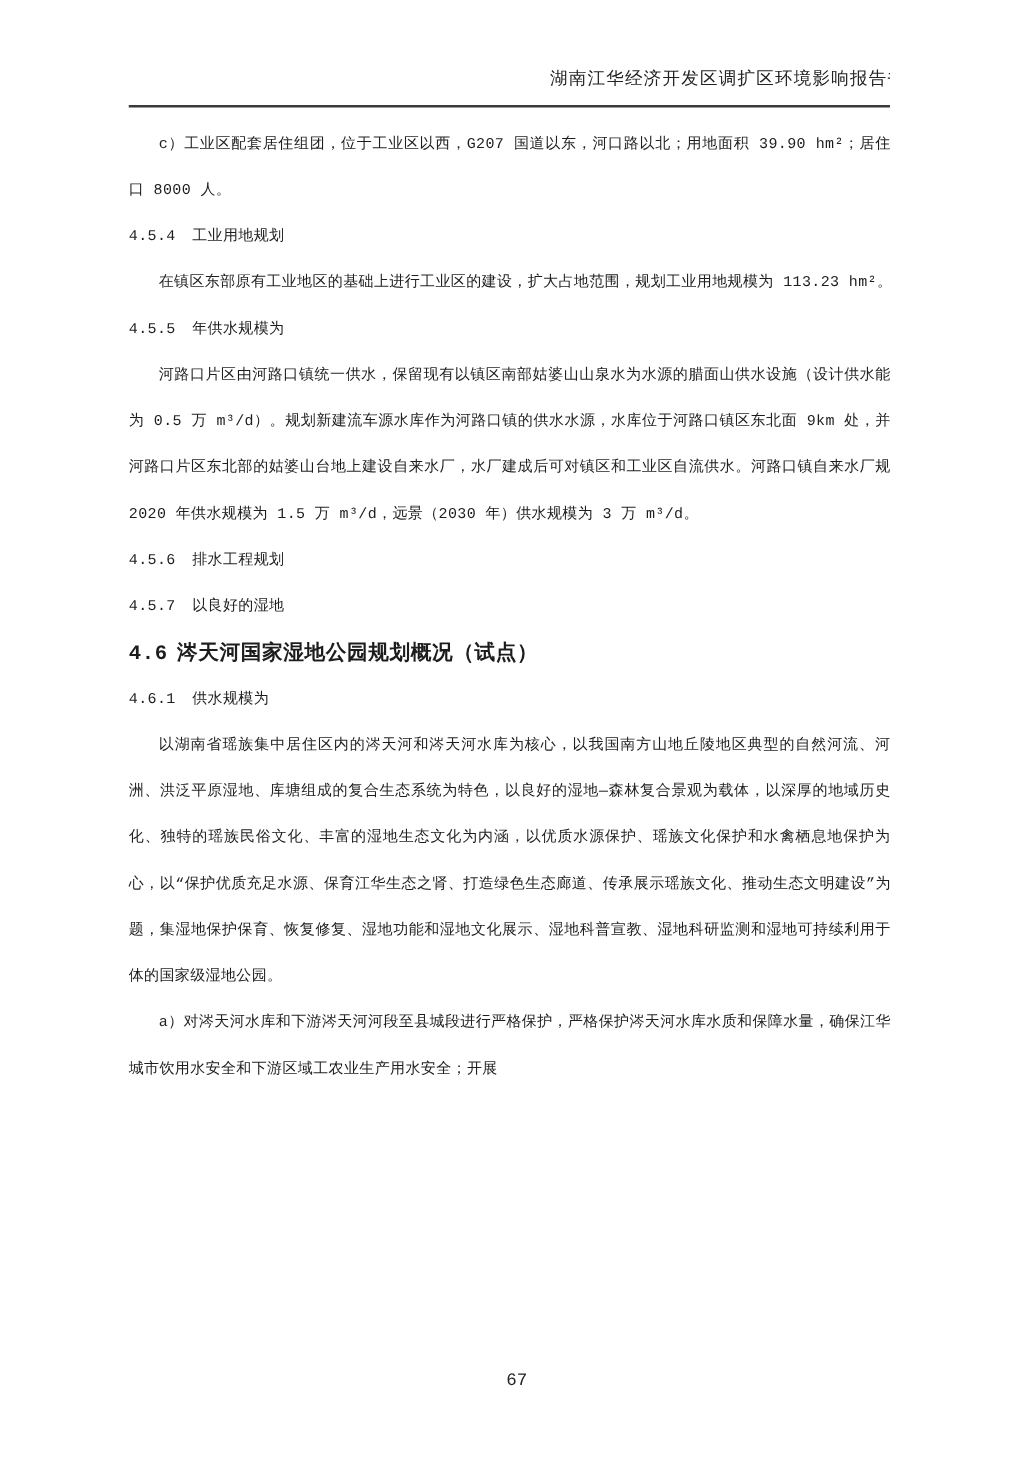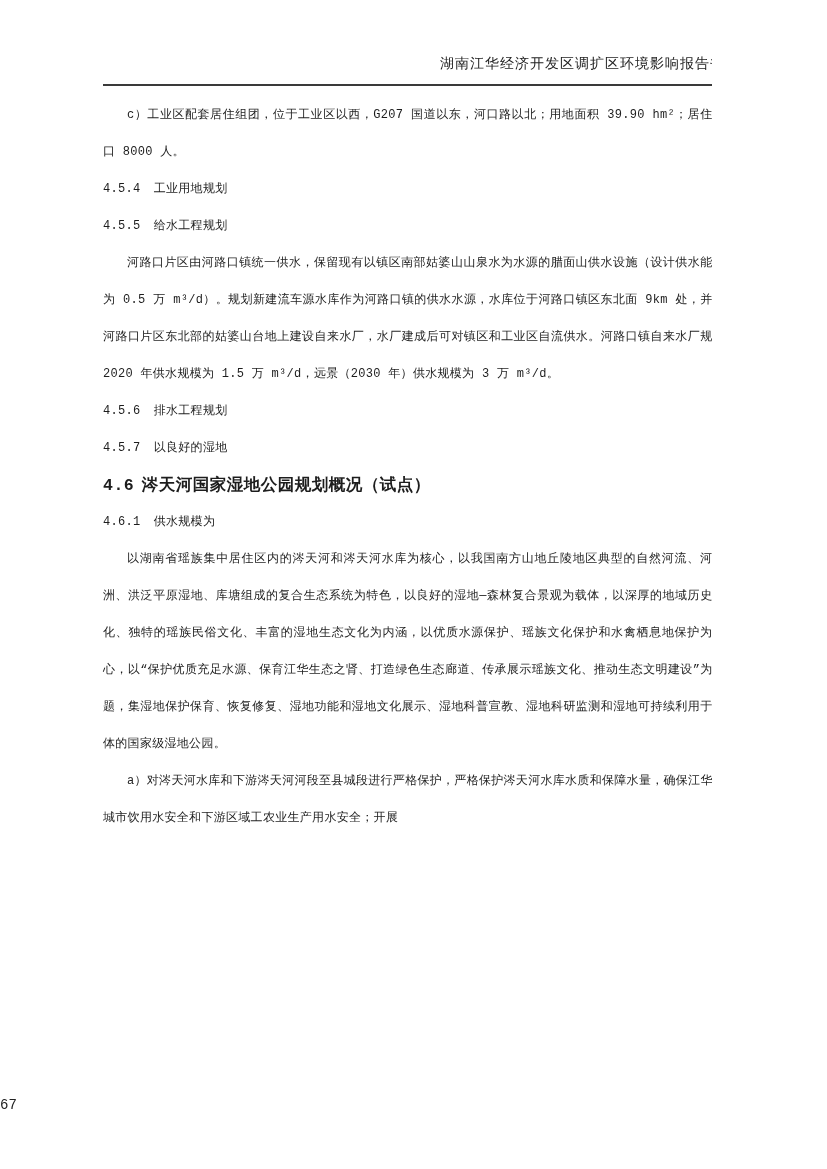--- a/index.html
+++ b/index.html
@@ -74,42 +74,43 @@
   .heading2 .h-title {
     display: inline-block;
     margin-left: 0.45em;
     text-align: right;
   }
   .doc-footer {
     position: absolute;
     bottom: 56px;
     left: 0;
     width: 827px;
-    text-align: left;
+    text-align: center;
     font-size: 14px;
     line-height: 16px;
     color: #222222;
   }
 </style>
 </head>
 <body>
 
 <div class="page">
 
   <div class="doc-header">湖南江华经济开发区调扩区环境影响报告书</div>
   <div class="doc-header-rule"></div>
 
   <div class="doc-content">
 
     <p class="para">c）工业区配套居住组团，位于工业区以西，G207 国道以东，河口路以北；用地面积 39.90 hm²；居住人口 8000 人。</p>
 
     <h3 class="heading3"><span class="h-num">4.5.4</span><span class="h-title">工业用地规划</span></h3>
 
+    <p class="para">在镇区东部原有工业地区的基础上进行工业区的建设，扩大占地范围，规划工业用地规模为 113.23 hm²。</p>
 
-    <h3 class="heading3"><span class="h-num">4.5.5</span><span class="h-title">给水工程规划</span></h3>
+    <h3 class="heading3"><span class="h-num">4.5.5</span><span class="h-title">年供水规模为</span></h3>
 
     <p class="para">河路口片区由河路口镇统一供水，保留现有以镇区南部姑婆山山泉水为水源的腊面山供水设施（设计供水能力为 0.5 万 m³/d）。规划新建流车源水库作为河路口镇的供水水源，水库位于河路口镇区东北面 9km 处，并在河路口片区东北部的姑婆山台地上建设自来水厂，水厂建成后可对镇区和工业区自流供水。河路口镇自来水厂规划 2020 年供水规模为 1.5 万 m³/d，远景（2030 年）供水规模为 3 万 m³/d。</p>
 
     <h3 class="heading3"><span class="h-num">4.5.6</span><span class="h-title">排水工程规划</span></h3>
 
 
     <h3 class="heading3"><span class="h-num">4.5.7</span><span class="h-title">以良好的湿地</span></h3>
 
 
     <h2 class="heading2"><span class="h-num">4.6</span><span class="h-title">涔天河国家湿地公园规划概况（试点）</span></h2>

